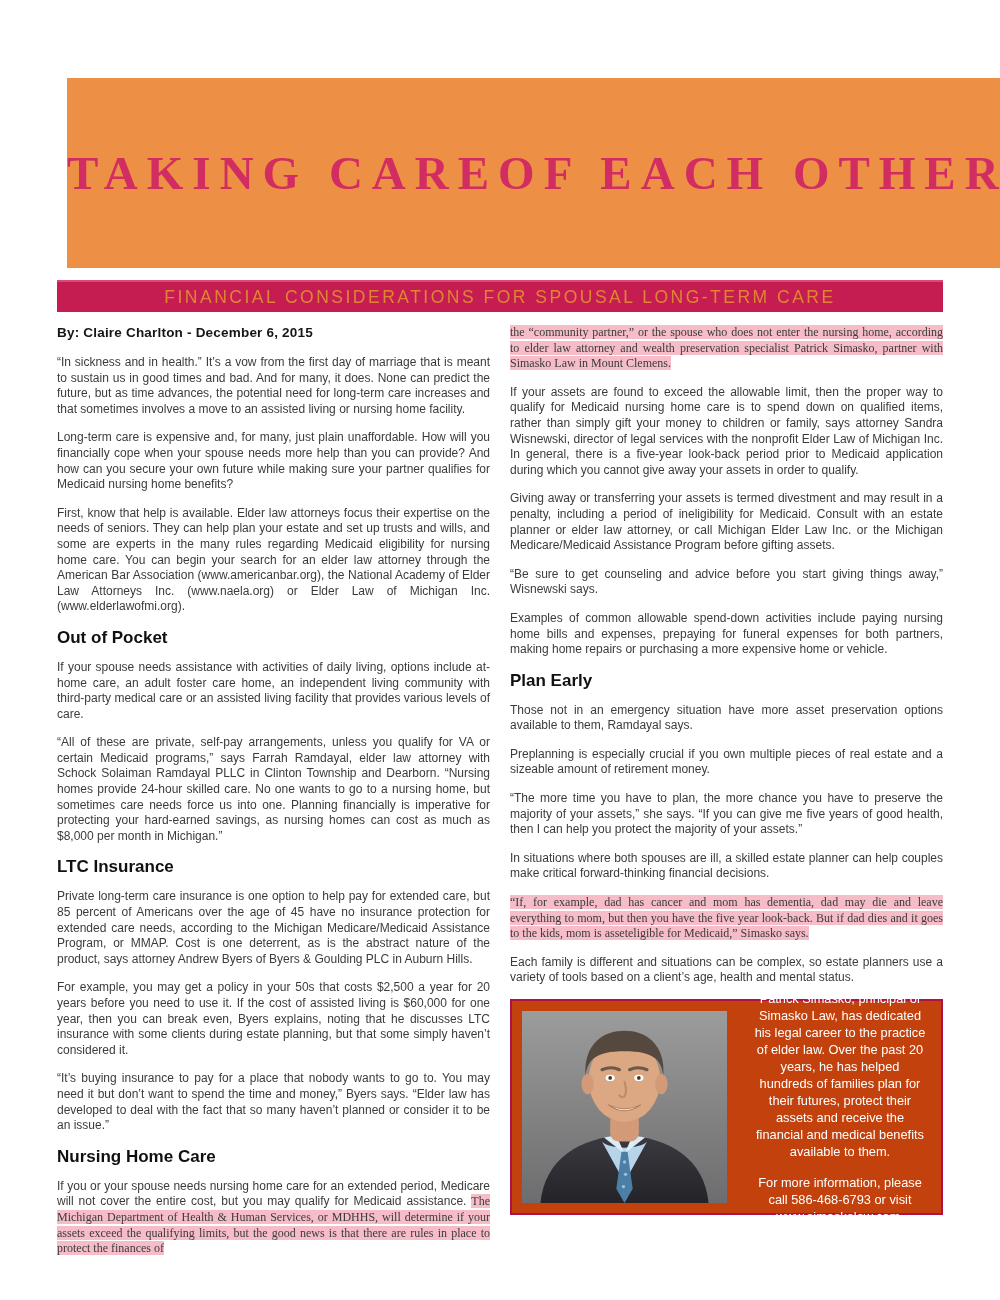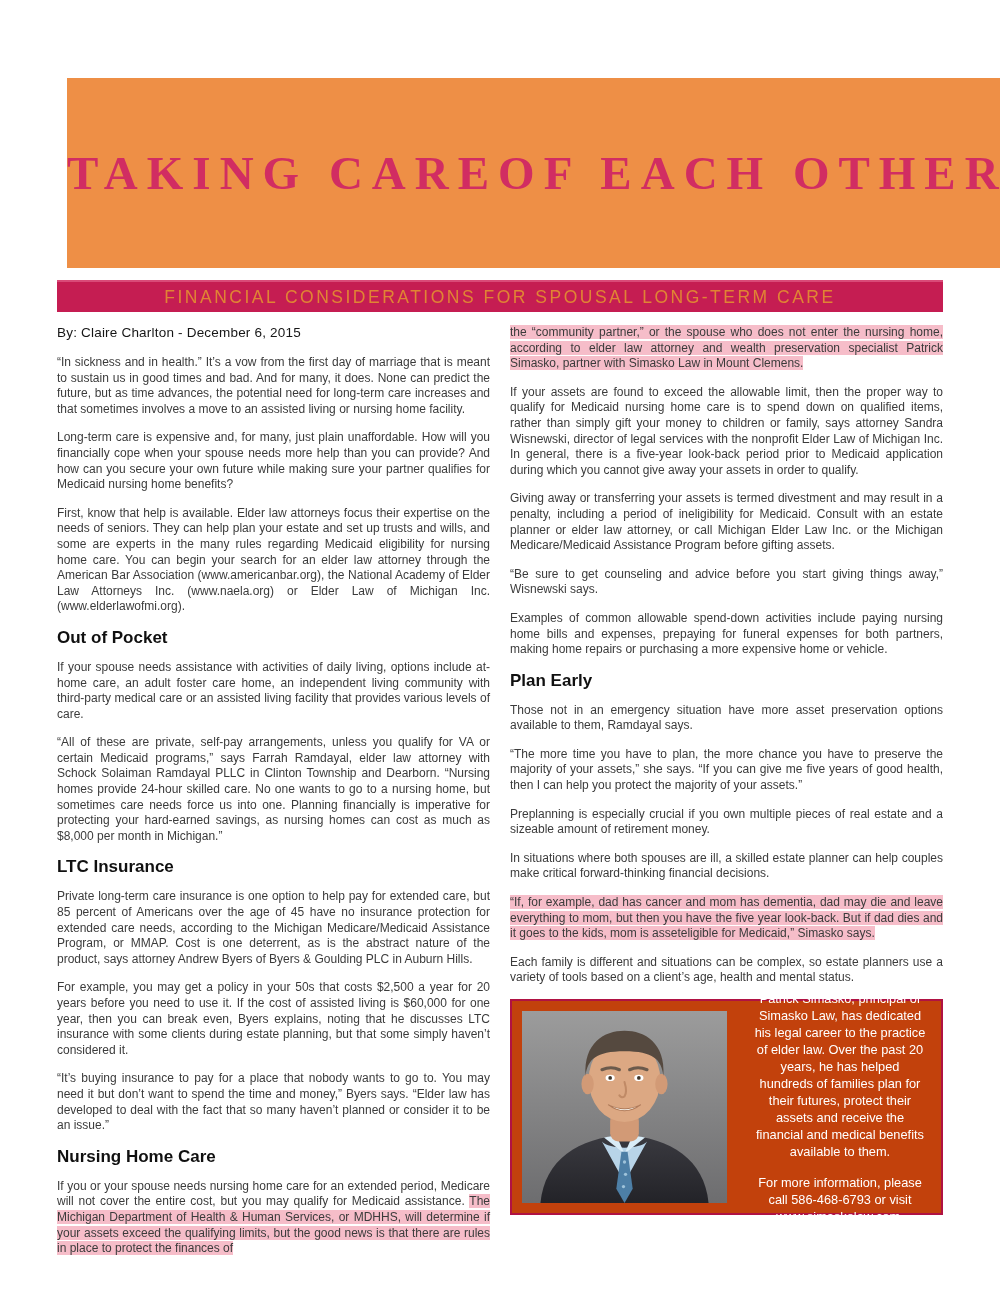--- a/index.html
+++ b/index.html
@@ -53,32 +53,32 @@
   }
   .banner-text {
     color: #e08434; font-size: 17.5px; letter-spacing: 2.5px; white-space: nowrap;
   }
 
   
   .columns { display: flex; gap: 20px; margin-top: 13px; }
   .col { width: 50%; min-width: 0; display: flex; flex-direction: column; }
 
   .byline {
-    font-size: 13.5px; font-weight: normal; color: #161616;
+    font-size: 13.5px; font-weight: bold; color: #161616;
     margin: 0 0 15px 0; letter-spacing: 0.2px;
   }
   .body-para {
     font-size: 12px; line-height: 15.6px; color: #3b3b3b;
     text-align: justify; margin: 0 0 13px 0;
   }
   .section-heading {
     font-size: 17px; font-weight: bold; color: #101010;
     margin: 6px 0 12px 0;
   }
-  .hl { background: #f6bdc9; box-decoration-break: clone; -webkit-box-decoration-break: clone; }
+  .hl { background: #f6bdc9; box-decoration-break: clone; font-family: Liberation Serif, serif; -webkit-box-decoration-break: clone; }
 
   
   .profile-box {
     background: #c2410c;
     border: 2px solid #b01243;
     box-sizing: border-box; height: 216px;
     padding: 10px; display: flex; gap: 22px;
   }
   .profile-photo {
     width: 205px; flex-shrink: 0; background: #8a8a8a; overflow: hidden;
@@ -131,22 +131,22 @@
     </div>
     <div class="col">
       <div>
           <p class="body-para"><span class="hl">the “community partner,” or the spouse who does not enter the nursing home, according to elder law attorney and wealth preservation specialist Patrick Simasko, partner with Simasko Law in Mount Clemens.</span></p>
           <p class="body-para"><span>If your assets are found to exceed the allowable limit, then the proper way to qualify for Medicaid nursing home care is to spend down on qualified items, rather than simply gift your money to children or family, says attorney Sandra Wisnewski, director of legal services with the nonprofit Elder Law of Michigan Inc. In general, there is a five-year look-back period prior to Medicaid application during which you cannot give away your assets in order to qualify.</span></p>
           <p class="body-para"><span>Giving away or transferring your assets is termed divestment and may result in a penalty, including a period of ineligibility for Medicaid. Consult with an estate planner or elder law attorney, or call Michigan Elder Law Inc. or the Michigan Medicare/Medicaid Assistance Program before gifting assets.</span></p>
           <p class="body-para"><span>“Be sure to get counseling and advice before you start giving things away,” Wisnewski says.</span></p>
           <p class="body-para"><span>Examples of common allowable spend-down activities include paying nursing home bills and expenses, prepaying for funeral expenses for both partners, making home repairs or purchasing a more expensive home or vehicle.</span></p>
           <h3 class="section-heading">Plan Early</h3>
           <p class="body-para"><span>Those not in an emergency situation have more asset preservation options available to them, Ramdayal says.</span></p>
+          <p class="body-para"><span>Preplanning is especially crucial if you own multiple pieces of real estate and a sizeable amount of retirement money.</span></p>
           <p class="body-para"><span>“The more time you have to plan, the more chance you have to preserve the majority of your assets,” she says. “If you can give me five years of good health, then I can help you protect the majority of your assets.”</span></p>
-          <p class="body-para"><span>Preplanning is especially crucial if you own multiple pieces of real estate and a sizeable amount of retirement money.</span></p>
           <p class="body-para"><span>In situations where both spouses are ill, a skilled estate planner can help couples make critical forward-thinking financial decisions.</span></p>
           <p class="body-para"><span class="hl">“If, for example, dad has cancer and mom has dementia, dad may die and leave everything to mom, but then you have the five year look-back. But if dad dies and it goes to the kids, mom is asseteligible for Medicaid,” Simasko says.</span></p>
           <p class="body-para"><span>Each family is different and situations can be complex, so estate planners use a variety of tools based on a client’s age, health and mental status.</span></p>
         </div>
 
       <div class="profile-box">
         <div class="profile-photo">
           <svg viewBox="0 0 200 192" preserveAspectRatio="xMidYMax slice">
             <defs>
               <linearGradient id="bgGrad" x1="0" y1="0" x2="0" y2="1">

